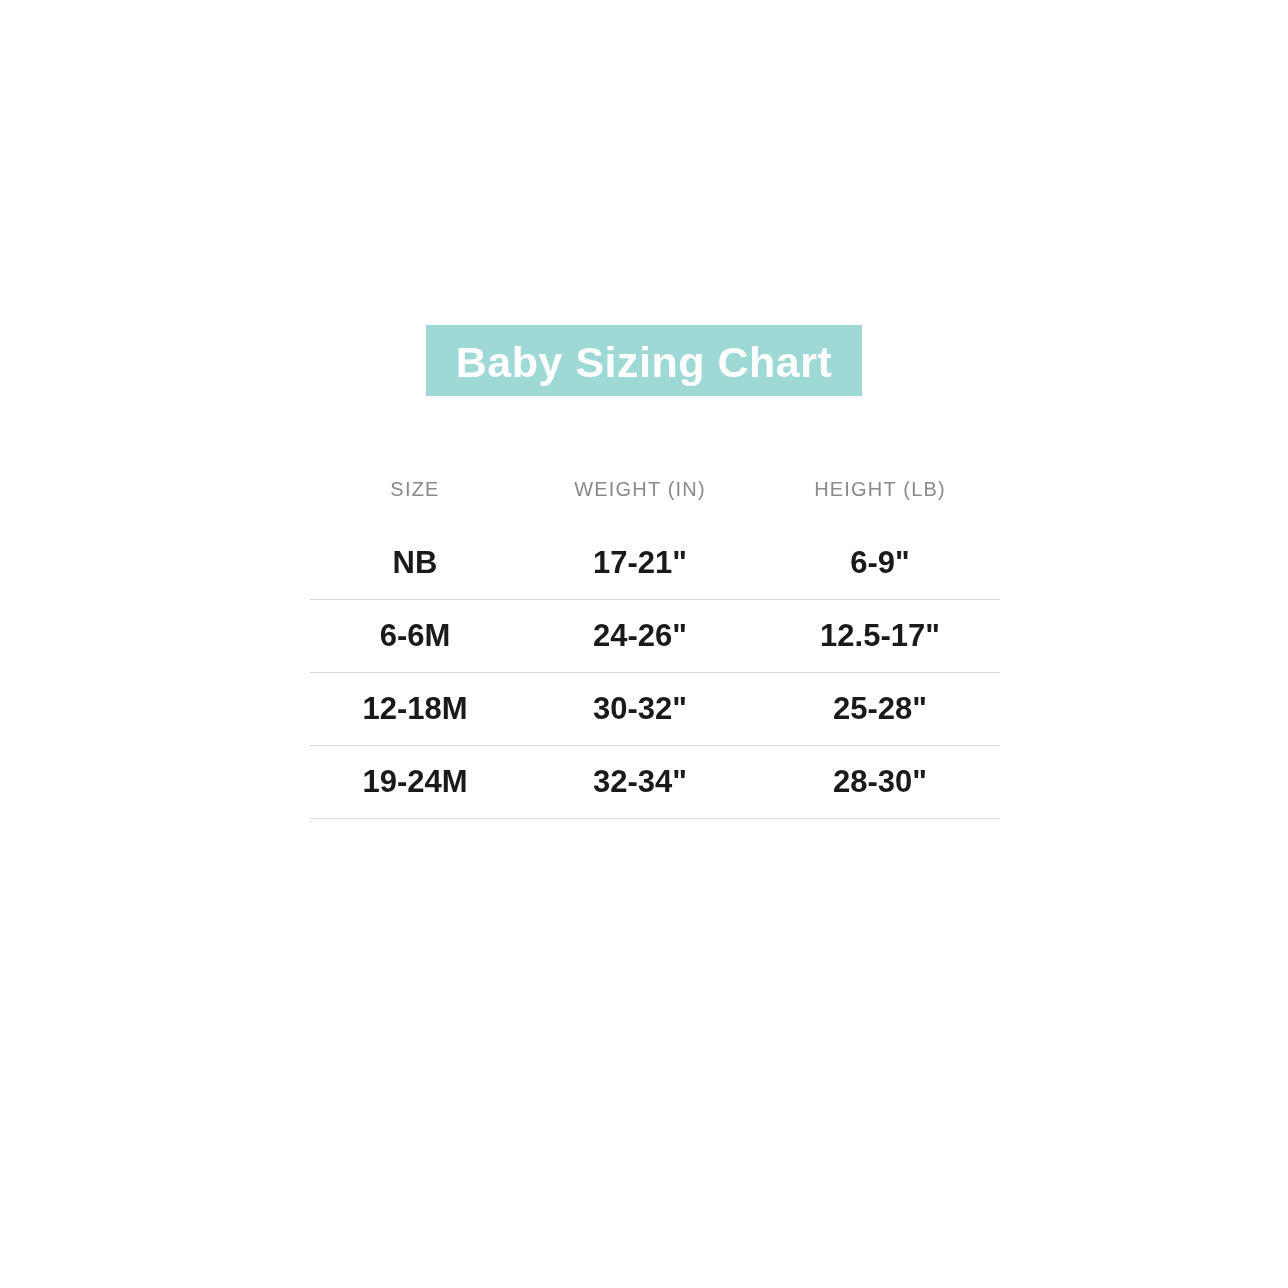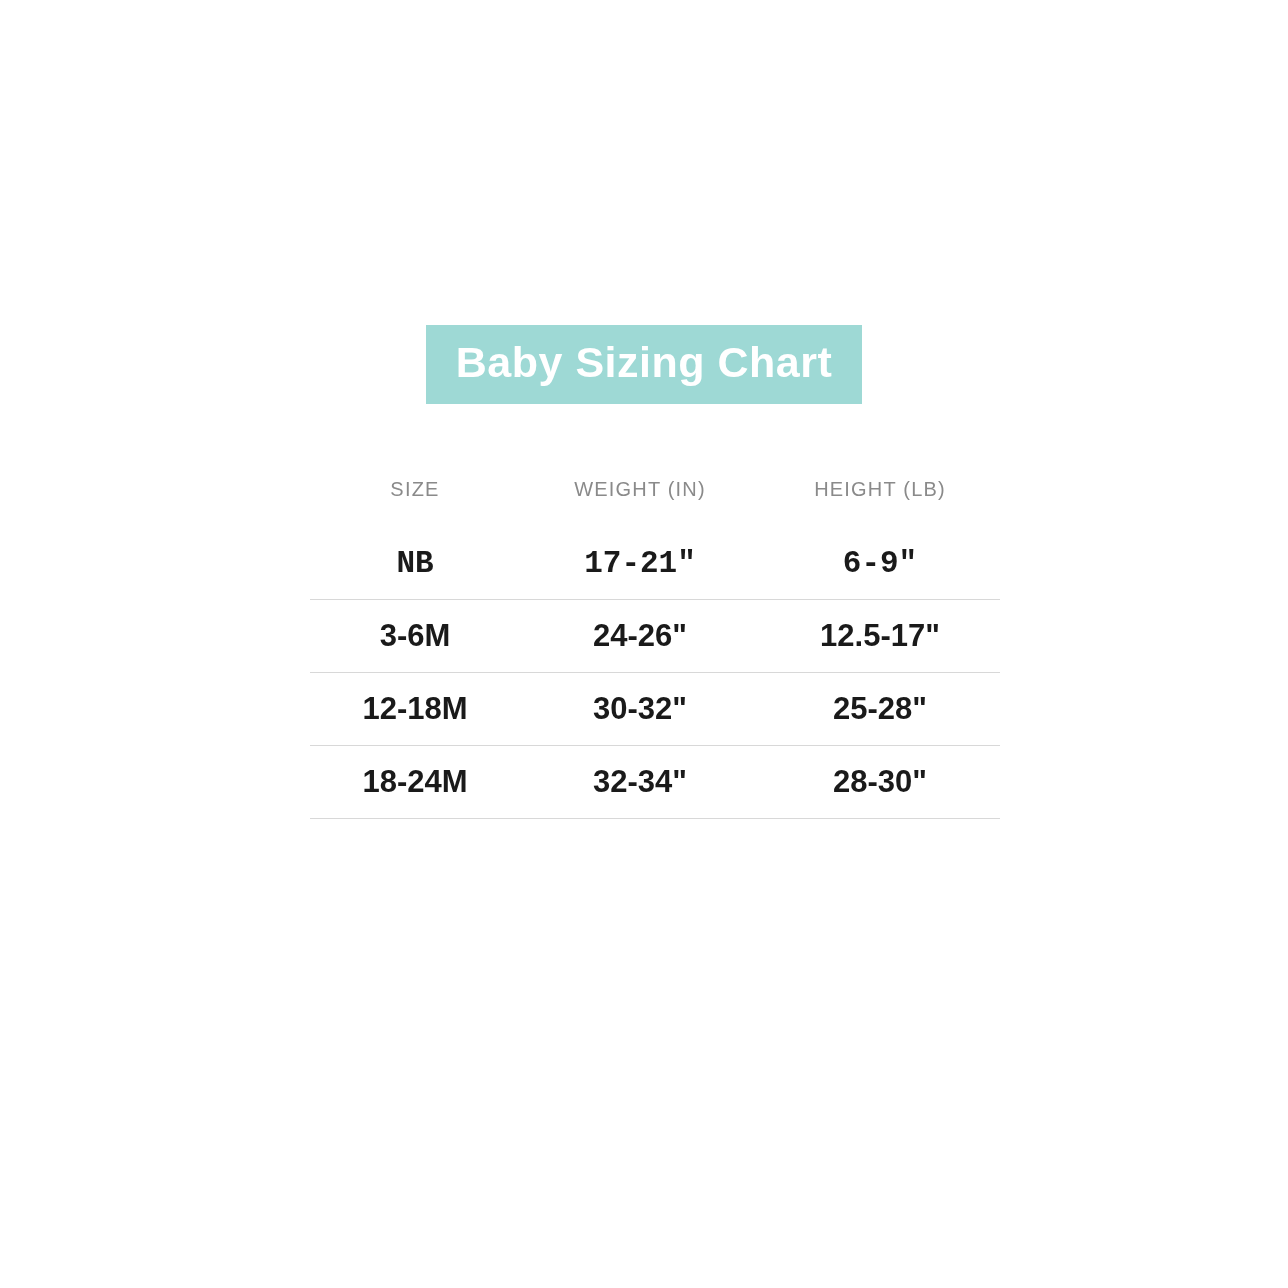--- a/index.html
+++ b/index.html
@@ -26,21 +26,21 @@
     width: 1288px;
     text-align: center;
   }
   .title-badge {
     display: inline-block;
     background: #9ed9d5;
     color: #ffffff;
     font-size: 43px;
     font-weight: bold;
     letter-spacing: 0.5px;
-    padding: 16px 30px 20px 30px;
+    padding: 16px 30px 12px 30px;
     line-height: 1.0;
   }
   .table-wrap {
     position: absolute;
     left: 310px;
     top: 478px;
     width: 690px;
   }
   table.sizing {
     width: 690px;
@@ -64,21 +64,20 @@
     font-weight: bold;
     color: #1a1a1a;
     text-align: center;
     height: 72px;
     vertical-align: middle;
     border-bottom: 1.5px solid #d8d8d8;
     padding: 0;
   }
   table.sizing tbody tr:first-child td {
     border-top: none;
-    font-family: Liberation Mono, monospace;
   }
 </style>
 </head>
 <body>
 
 <div class="page">
 
   <div class="title-wrap">
     <span class="title-badge">Baby Sizing Chart</span>
   </div>
@@ -97,31 +96,31 @@
           <th>HEIGHT (LB)</th>
         </tr>
       </thead>
       <tbody>
         <tr>
           <td>NB</td>
           <td>17-21"</td>
           <td>6-9"</td>
         </tr>
         <tr>
-          <td>3-6M</td>
+          <td>6-6M</td>
           <td>24-26"</td>
           <td>12.5-17"</td>
         </tr>
         <tr>
           <td>12-18M</td>
           <td>30-32"</td>
           <td>25-28"</td>
         </tr>
         <tr>
-          <td>18-24M</td>
+          <td>19-24M</td>
           <td>32-34"</td>
           <td>28-30"</td>
         </tr>
       </tbody>
     </table>
   </div>
 
 </div>
 
 </body></html>

